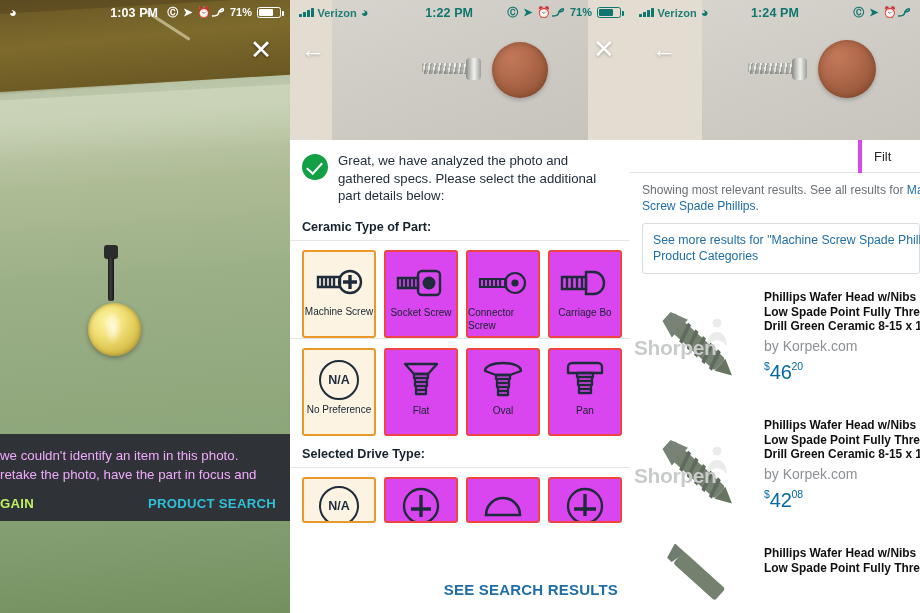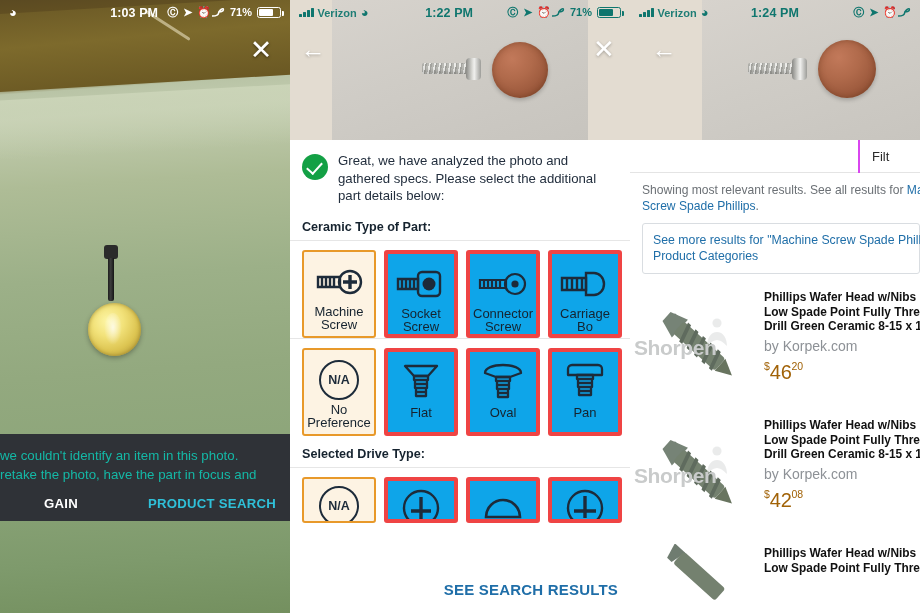--- a/index.html
+++ b/index.html
@@ -89,28 +89,28 @@
     position: absolute; right: 16px; top: 38px; z-index: 7;
     width: 26px; height: 26px; color: #fff;
     font-size: 27px; font-weight: 300; line-height: 25px; text-align: center;
     text-shadow: 0 1px 3px rgba(0,0,0,.5); cursor: pointer;
   }
   .p1-banner {
     position: absolute; left: 0; right: 0; bottom: 92px; z-index: 7;
     background: #2f3237; padding: 12px 14px 10px 14px; color: #fff;
   }
   .p1-banner p {
-    font-size: 13.3px; line-height: 19px; color: #14b8a6;
+    font-size: 13.3px; line-height: 19px; color: #f0abfc;
     margin-left: -14px; white-space: nowrap;
   }
   .p1-actions {
     display: flex; justify-content: space-between; align-items: center;
     margin-top: 12px; font-size: 13.2px; font-weight: 700; letter-spacing: .25px;
   }
-  .p1-again { color: #ffffff; margin-left: -14px; padding-left: 44px; }
+  .p1-again { color: #bef264; margin-left: -14px; }
   .p1-prod { color: #2fc0d8; }
 
   
   .panel2 { position: relative; width: 340px; height: 613px; background: #fff; overflow: hidden; }
   .p2-photowrap { position: absolute; left: 0; top: 0; width: 340px; height: 140px; }
   .p2-photobg { position: absolute; inset: 0; background: #e3dcd1; }
   .p2-photo {
     position: absolute; left: 42px; top: 0; width: 256px; height: 140px;
     background: linear-gradient(160deg,#d7d3cd 0%,#cfccc6 45%,#c7c4be 100%);
   }
@@ -154,29 +154,29 @@
   .sectitle {
     font-size: 12.6px; font-weight: 700; color: #16232f;
     padding: 11px 0 6px 12px;
   }
   .cardrow {
     display: flex; gap: 8px; padding-left: 12px;
     border-top: 1px solid #e6e6e6; padding-top: 9px;
   }
   .card {
     flex: 0 0 auto; width: 74px; height: 88px;
-    border: 4px solid #ef4444; border-radius: 3px; background: #0ea5e9;
+    border: 2px solid #ef4444; border-radius: 3px; background: #d946ef;
     display: flex; flex-direction: column; align-items: center;
     justify-content: flex-start; padding-top: 8px; cursor: pointer;
   }
   .card.sel { border: 2px solid #e8992a; background: #fdf3e3; padding-top: 7px; }
   .card .glyph { height: 46px; display: flex; align-items: center; justify-content: center; }
   .card .lbl {
-    font-size: 13px; line-height: 13.5px; color: #16232f;
-    text-align: center; font-weight: 400; padding: 0 0;
+    font-size: 10px; line-height: 13.5px; color: #16232f;
+    font-weight: 400; padding: 0 0;
   }
   .card.sel .lbl { font-weight: 400; }
   .na {
     width: 40px; height: 40px; border-radius: 50%; border: 2.4px solid #1d2b3a;
     display: flex; align-items: center; justify-content: center;
     font-size: 12.5px; font-weight: 700; color: #1d2b3a;
   }
   .drivecard { height: 46px; overflow: hidden; padding-top: 6px; }
   .p2-cta {
     position: absolute; right: 0; bottom: 0; left: 0;
@@ -209,21 +209,21 @@
   .chip {
     flex: 0 0 auto; background: #3a3f44; color: #fff;
     font-size: 12.3px; font-weight: 700; border-radius: 3px;
     padding: 9px 12px; white-space: nowrap; cursor: pointer;
   }
   .filterrow {
     display: flex; justify-content: flex-end; height: 33px;
     align-items: center; border-bottom: 1px solid #e4e4e4;
   }
   .filterrow .fl {
-    border-left: 2px solid #d946ef; height: 33px; display: flex; align-items: center;
+    border-left: 4px solid #d946ef; height: 33px; display: flex; align-items: center;
     padding-left: 12px; font-size: 13px; color: #2a2a2a; width: 62px; cursor: pointer;
   }
   .relnote {
     font-size: 12.1px; line-height: 16px; color: #6b7075;
     padding: 9px 0 9px 12px; white-space: nowrap;
   }
   .relnote a { color: #1f6ea8; text-decoration: none; }
   .morebox {
     margin: 0 0 0 12px; border: 1px solid #d9dde1; border-radius: 3px;
     padding: 8px 10px 9px 10px; font-size: 12.3px; line-height: 16px;
@@ -239,21 +239,21 @@
   .wleaf {
     position: absolute; left: 64px; top: 28px; width: 34px; height: 34px;
     opacity: .5;
   }
   .pinfo { flex: 1 1 auto; padding-top: 2px; min-width: 0; }
   .ptitle {
     font-size: 11.9px; font-weight: 700; line-height: 14.5px; color: #111;
     white-space: nowrap;
   }
   .pby { font-size: 14px; color: #8d9196; margin-top: 4px; }
-  .pprice { margin-top: 6px; color: #a16207; }
+  .pprice { margin-top: 6px; color: #0369a1; }
   .pprice .cur { font-size: 10.5px; vertical-align: 9px; }
   .pprice .whole { font-size: 20px; font-weight: 400; letter-spacing: -.3px; }
   .pprice .frac { font-size: 10.5px; vertical-align: 9px; }
 </style>
 </head>
 <body>
 
 <div class="shell">
 
   <div class="panel1">

